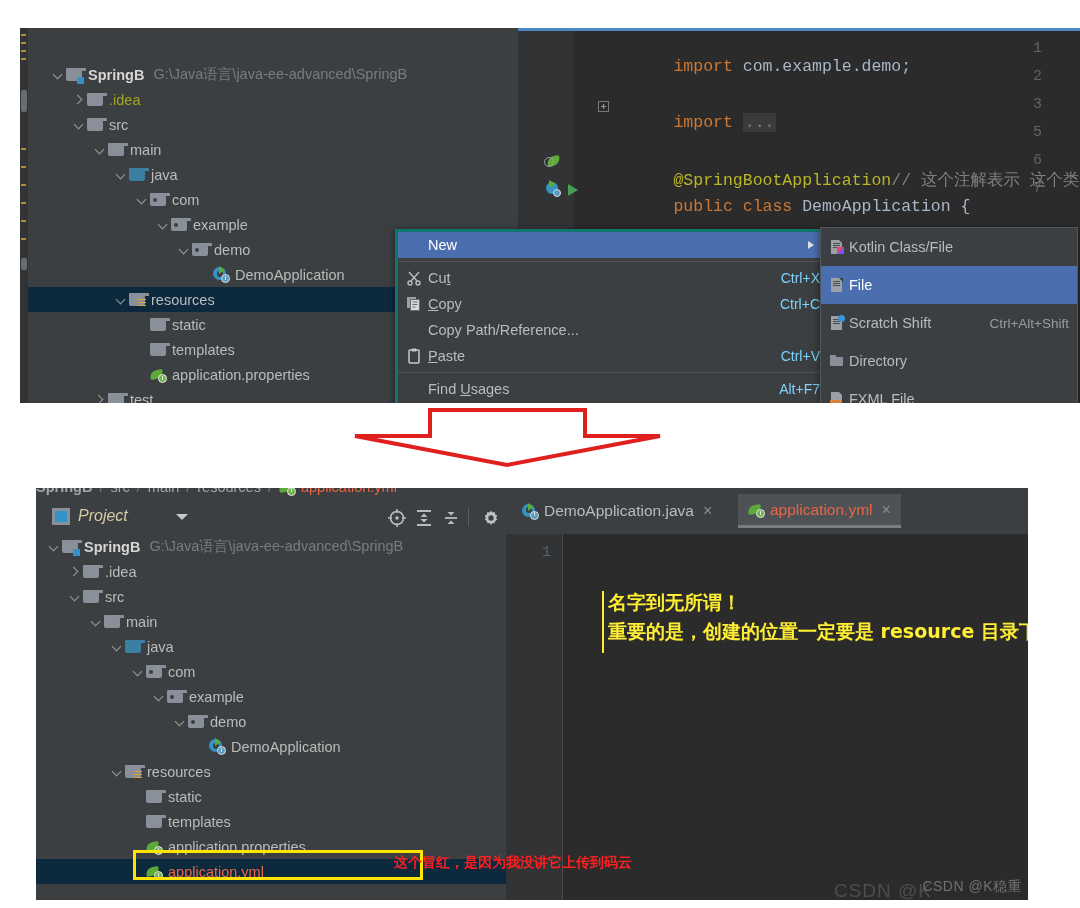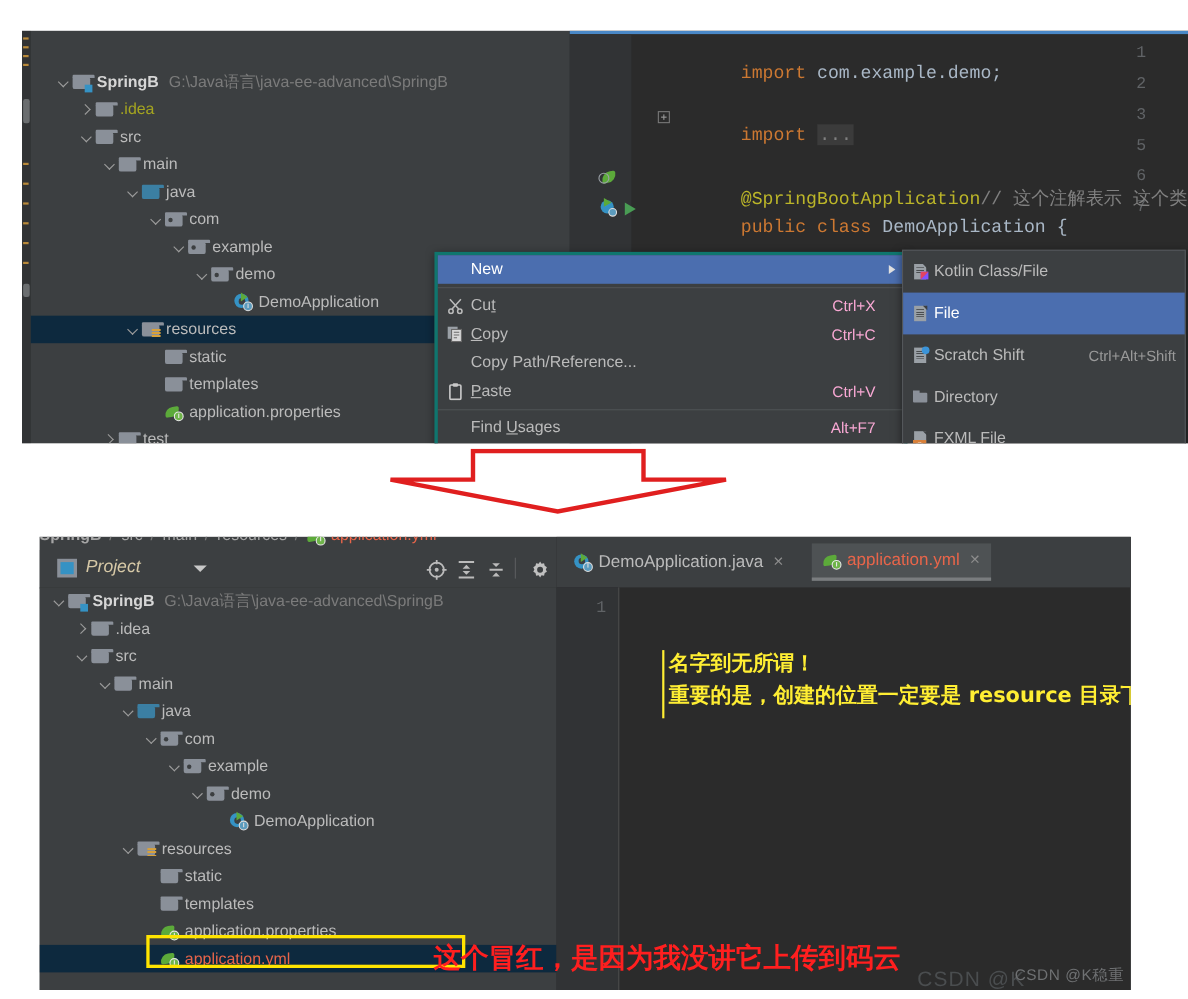--- a/index.html
+++ b/index.html
@@ -62,21 +62,21 @@
   .code{position:absolute;left:96px;font-size:16.5px;font-family:"Liberation Mono","DejaVu Sans Mono",monospace;white-space:pre;}
   .kw{color:#cc7832;} .plain{color:#a9b7c6;} .ann{color:#bbb529;} .cmt{color:#808080;}
   .foldbox{position:absolute;background:#3b3b3b;color:#808080;padding:0 2px;}
 
   
   #ctxmenu{position:absolute;left:375px;top:201px;width:430px;height:202px;background:#3c3f41;
            border:3px solid #0f766e;box-sizing:border-box;box-shadow:0 2px 8px rgba(0,0,0,.5);}
   .mi{position:relative;height:26px;display:flex;align-items:center;color:#bbbbbb;font-size:14.5px;}
   .mi.hl{background:#4b6eaf;color:#ffffff;}
   .mi .mlabel{margin-left:30px;}
-  .mi .mkey{position:absolute;right:26px;color:#f9a8d4;font-size:14px;}
+  .mi .mkey{position:absolute;right:2px;color:#7dd3fc;font-size:14px;}
   .mi .arrow{position:absolute;right:8px;width:0;height:0;border-left:6px solid #e0e0e0;border-top:4.5px solid transparent;border-bottom:4.5px solid transparent;}
   .msep{height:1px;background:#4f5355;margin:3px 0;}
   .u{text-decoration:underline;}
 
   
   #submenu{position:absolute;left:800px;top:199px;width:258px;height:204px;background:#3c3f41;
            border:1px solid #53575a;box-sizing:border-box;box-shadow:0 2px 8px rgba(0,0,0,.5);}
   .si{position:relative;height:38px;display:flex;align-items:center;color:#bbbbbb;font-size:14.5px;}
   .si.hl{background:#4b6eaf;color:#ffffff;}
   .si .slabel{margin-left:4px;}
@@ -102,21 +102,21 @@
   #editor-bot{position:absolute;left:470px;top:0;right:0;bottom:0;background:#2b2b2b;}
   #tabbar{position:absolute;left:0;top:0;width:100%;height:46px;background:#3c3f41;}
   .tab{position:absolute;top:6px;height:34px;display:flex;align-items:center;padding:0 10px;box-sizing:border-box;font-size:15.5px;}
   .tab.active{background:#4e5254;border-bottom:3px solid #7a7d7f;}
   .tabclose{margin-left:9px;color:#8d8d8d;font-size:16px;}
   #editor-bot .gutter2{position:absolute;left:0;top:46px;width:56px;bottom:0;background:#313335;border-right:1px solid #4b4b4b;}
   #bot-watermark{position:absolute;right:6px;bottom:4px;font-size:14px;color:#6f7173;letter-spacing:.5px;}
   #bot-watermark2{position:absolute;right:96px;bottom:-2px;font-size:19px;color:#4a4d4f;letter-spacing:1px;}
 
   .yellowbox{position:absolute;border:3px solid #ffe400;box-sizing:border-box;}
-  .cnnote{position:absolute;font-size:25px;color:#ff1f1f;font-weight:bold;white-space:nowrap;
+  .cnnote{position:absolute;font-size:14px;color:#ff1f1f;font-weight:bold;white-space:nowrap;
           font-family:"DejaVu Sans","Liberation Sans",sans-serif;}
   .cnyellow{position:absolute;font-size:19px;color:#ffee33;white-space:pre;font-weight:bold;
           font-family:"DejaVu Sans","Liberation Sans",sans-serif;}
   .caret{position:absolute;width:2px;background:#ffee33;}
 </style>
 </head>
 <body>
 
 <div id="shot-top" class="panel">
 

